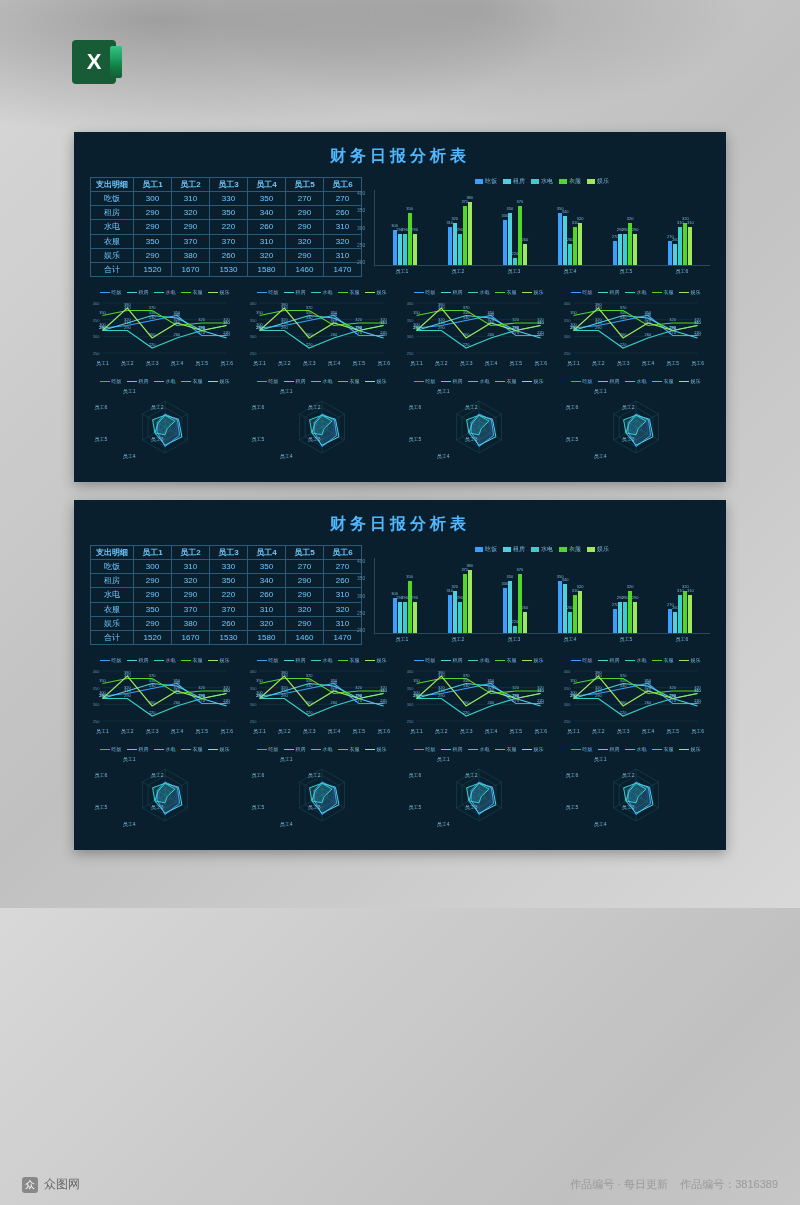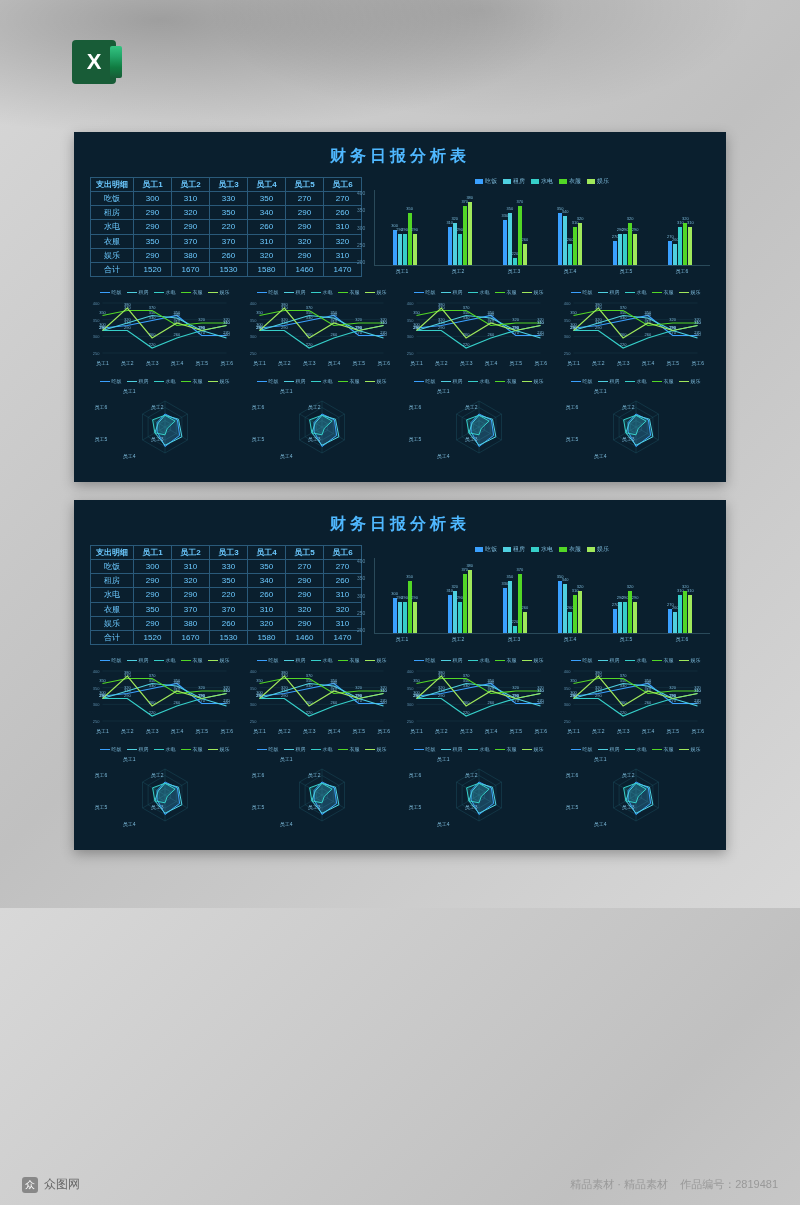--- a/index.html
+++ b/index.html
@@ -1484,17 +1484,17 @@
       </div>
     </div>
   </div>
 
 <div class="watermark">
   <div class="wm-left">
     <div class="wm-logo">众</div>
     <span>众图网</span>
   </div>
   <div class="wm-right">
-    <span>精品素材 · 精品素材</span>
+    <span>作品编号 · 每日更新</span>
     &nbsp;&nbsp;
-    <span>作品编号：2819481</span>
+    <span>作品编号：3816389</span>
   </div>
 </div>
 
 </body></html>

